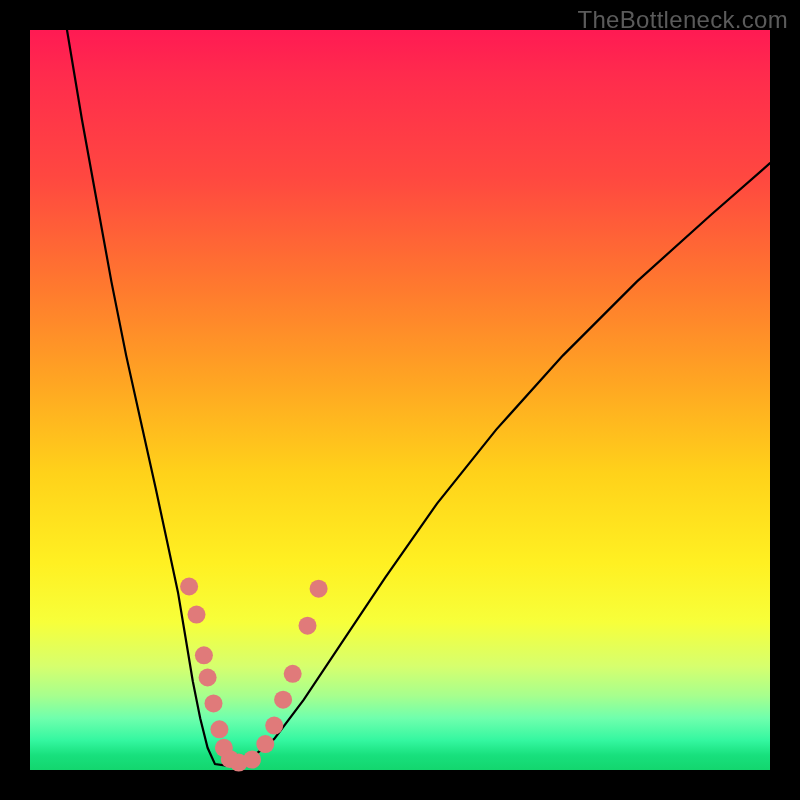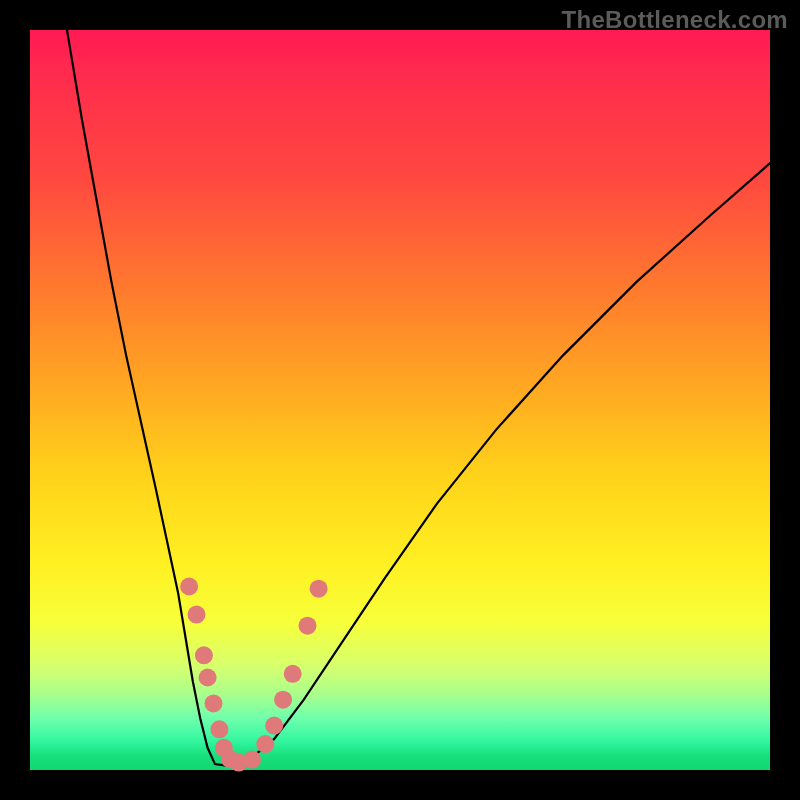--- a/index.html
+++ b/index.html
@@ -44,21 +44,21 @@
       #13d66e 100%
     );
   }
   .watermark {
     position: absolute;
     top: 6px;
     right: 12px;
     color: #5b5b5b;
     font-size: 24px;
     letter-spacing: 0.3px;
-    font-weight: 700;
+    font-weight: 400;
   }
   svg.curve {
     position: absolute;
     left: 0;
     top: 0;
     width: 740px;
     height: 740px;
     overflow: visible;
   }
 </style>

